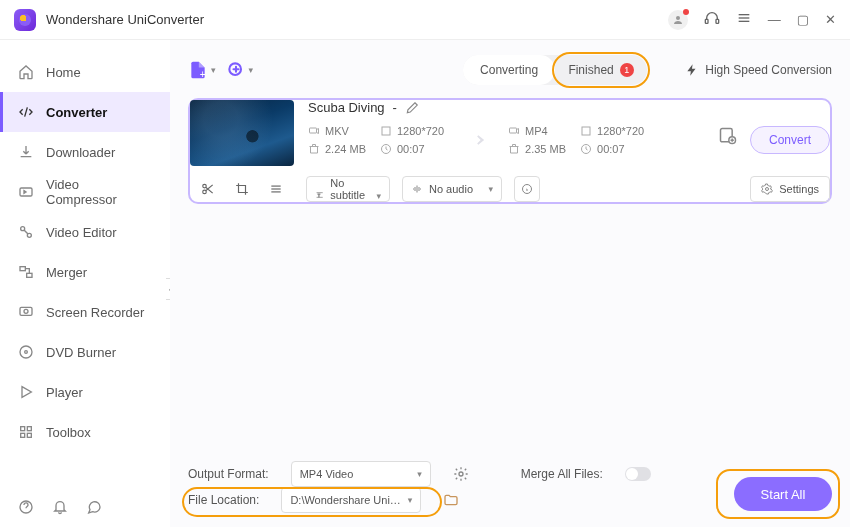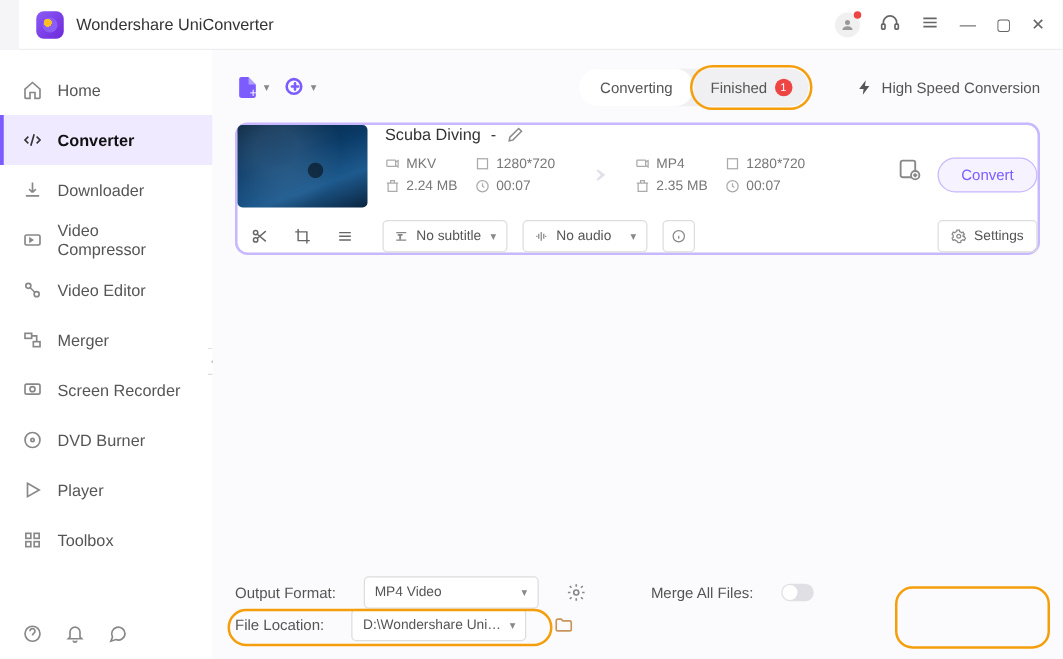--- a/index.html
+++ b/index.html
@@ -1,17 +1,17 @@
 <!DOCTYPE html>
 <html><head>
 <meta charset="utf-8">
 <style>
 * { margin:0; padding:0; box-sizing:border-box; font-family:-apple-system,BlinkMacSystemFont,'Segoe UI',Arial,sans-serif; }
 body { background:#f5f5f7; width:850px; height:527px; overflow:hidden; position:relative; }
-.titlebar { height:40px; background:#fff; display:flex; align-items:center; padding:0 14px; border-bottom:1px solid #eee;margin-left:15px; }
+.titlebar { height:40px; background:#fff; display:flex; align-items:center; padding:0 14px; border-bottom:1px solid #eee; }
 .logo { width:22px; height:22px; background:linear-gradient(135deg,#8b5cf6,#6d28d9); border-radius:6px; display:flex; align-items:center; justify-content:center; margin-right:10px; }
 .logo::before { content:''; width:12px; height:12px; border-radius:50%; background:radial-gradient(circle at 35% 35%,#fbbf24 30%,#8b5cf6 30%); }
 .app-title { font-size:13px; color:#333; font-weight:500; }
 .win-controls { margin-left:auto; display:flex; gap:16px; align-items:center; color:#666; }
 .win-controls span { cursor:pointer; font-size:13px; }
 .avatar-dot { width:20px; height:20px; border-radius:50%; background:#f0f0f0; position:relative; display:inline-flex; align-items:center; justify-content:center;}
 .avatar-dot::after { content:''; position:absolute; top:-1px; right:-1px; width:6px; height:6px; background:#ef4444; border-radius:50%; }
 .headset-icon svg, .hamburger-icon svg { width:16px; height:16px; }
 .layout { display:flex; height:calc(100% - 38px); }
 .sidebar { width:170px; background:#fff; padding-top:12px; display:flex; flex-direction:column; }
@@ -41,21 +41,21 @@
 .grid-row { display:flex; align-items:center; gap:18px; }
 .mcol { display:grid; grid-template-columns:auto auto; gap:6px 14px; font-size:11px; color:#777; }
 .mcol span { display:flex; align-items:center; gap:5px; }
 .arrow { width:28px; color:#d6d6de; }
 .rt { display:flex; gap:12px; margin-left:auto; }
 .convert-btn { width:80px; height:28px; border:1px solid #c8b8ff; background:#f6f2ff; color:#7c5cff; border-radius:14px; font-size:12px; cursor:pointer; }
 .card-bot { display:flex; align-items:center; gap:12px; margin-top:10px; padding-left:0; }
 .mini-btns { display:flex; gap:20px; width:104px; justify-content:center; color:#666; }
 .mini-btns svg { width:14px; height:14px; cursor:pointer; }
 .dd { height:26px; border:1px solid #ddd; border-radius:4px; background:#fff; display:flex; align-items:center; padding:0 8px; font-size:11px; color:#555; gap:6px; cursor:pointer; }
-.dd.sub { width:100px; }
+.dd.sub { width:84px;align-items:flex-end; }
 .dd.aud { width:100px; }
 .dd .chev { margin-left:auto; font-size:9px; color:#888; }
 .info-c { width:26px; height:26px; border:1px solid #ddd; border-radius:4px; display:flex; align-items:center; justify-content:center; cursor:pointer; color:#777; }
 .settings-btn { height:26px; border:1px solid #ddd; border-radius:4px; display:flex; align-items:center; padding:0 10px; gap:6px; font-size:11px; color:#555; cursor:pointer; margin-left:auto; }
 .footer { margin-top:auto; padding:10px 0 16px 0; position:relative; }
 .f-row { display:flex; align-items:center; gap:22px; font-size:12px; color:#555; height:26px; }
 .f-row .dd { width:140px; }
 .fl-hl { position:absolute; left:-6px; bottom:12px; width:260px; height:30px; border:2px solid #f59e0b; border-radius:16px; pointer-events:none; }
 .toggle { width:26px; height:14px; background:#e0e0e4; border-radius:8px; position:relative; cursor:pointer; }
 .toggle::after { content:''; position:absolute; top:1px; left:1px; width:12px; height:12px; background:#fff; border-radius:50%; }
@@ -364,16 +364,17 @@
         <span>File Location:</span>
         <div class="dd">
             <span style="white-space:nowrap;overflow:hidden;text-overflow:ellipsis">D:\Wondershare UniConverter</span>
             <span class="chev">▾</span>
           </div>
         <svg width="16" height="16" viewBox="0 0 24 24" fill="none" stroke="#c8955c" stroke-width="2">
             <path d="M3 7a2 2 0 012-2h4l2 2h8a2 2 0 012 2v8a2 2 0 01-2 2H5a2 2 0 01-2-2V7z"></path>
           </svg>
       </div>
       <div class="fl-hl"></div>
+      <button class="start-all">Start All</button>
       <div class="start-hl"></div>
     </div>
   </div>
 </div>
 
 </body></html>

